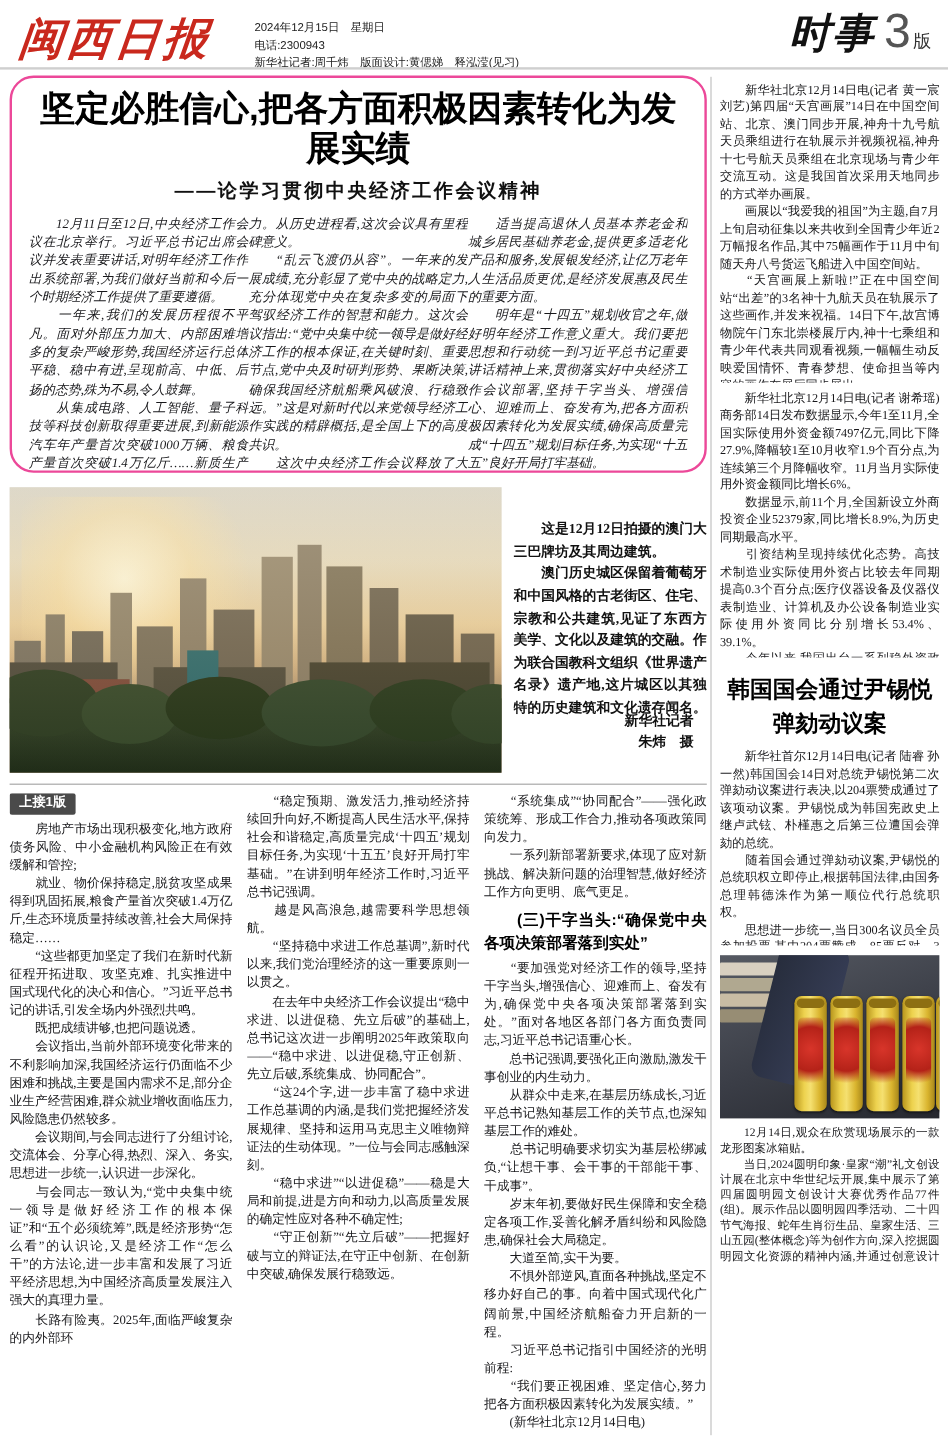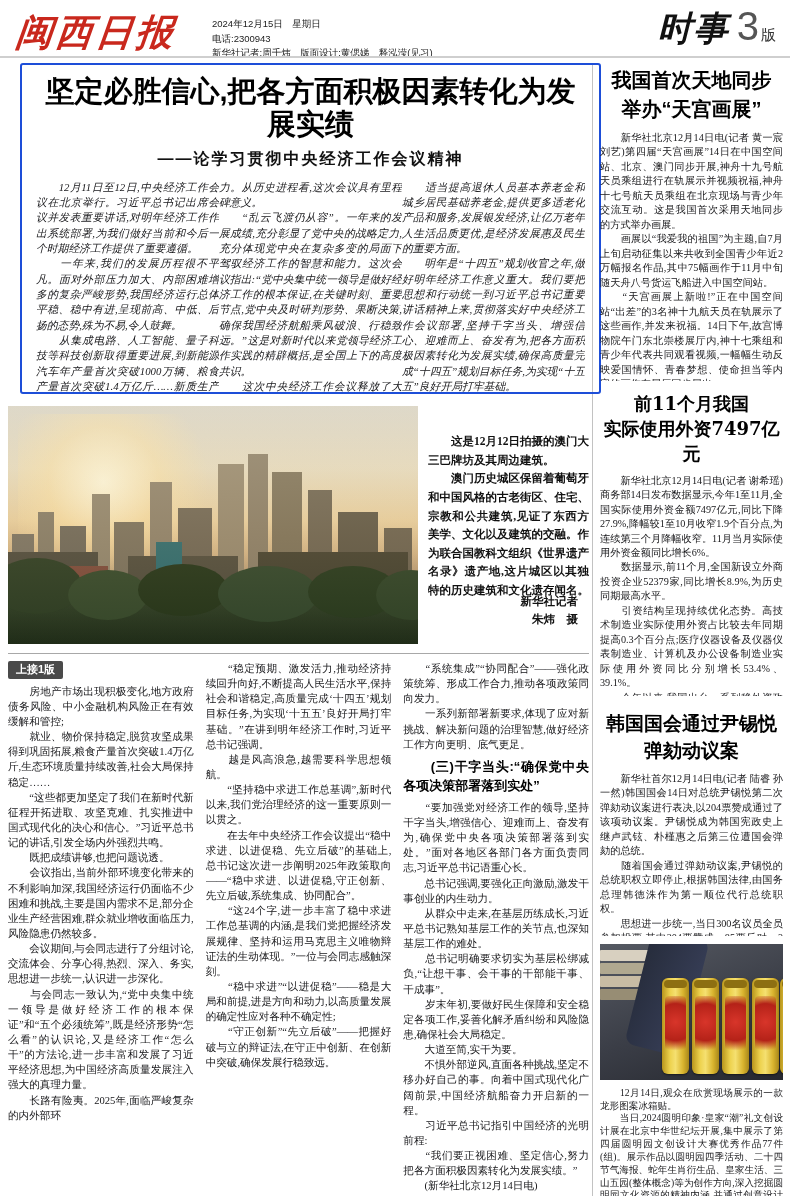--- a/index.html
+++ b/index.html
@@ -11,21 +11,21 @@
   .logo { position:absolute; left:16px; top:8px; font-family:"DejaVu Serif",serif; font-weight:bold; font-style:italic; font-size:37px; letter-spacing:3px; color:#c9281d; transform:skewX(-6deg); }
   .mast-info { position:absolute; left:212px; top:17px; font-family:"Liberation Sans","DejaVu Sans",sans-serif; font-size:9.5px; line-height:1.55; color:#222; }
   .section-mark { position:absolute; right:14px; top:4px; display:flex; align-items:baseline; }
   .section-name { font-family:"Liberation Sans","DejaVu Sans",sans-serif; font-weight:900; font-size:34px; color:#111; letter-spacing:2px;font-style:italic; }
   .page-num { font-family:"Liberation Sans","DejaVu Sans",sans-serif; font-weight:300; font-size:40px; color:#555; margin-left:7px; }
   .page-word { font-family:"Liberation Sans","DejaVu Sans",sans-serif; font-size:15px; color:#333; margin-left:2px; }
   .mast-rule { position:absolute; left:0; top:56px; width:790px; height:2px; background:#cfcfcf; }
   .vrule { position:absolute; left:592px; top:64px; width:1px; height:1132px; background:#c2c2c2; }
 
   
-  .editorial-box { position:absolute; left:20px; top:63px; width:581px; height:331px; border:2px solid #1d4ed8; border-radius:3px; padding:10px 14px 8px; overflow:hidden; }
+  .editorial-box { position:absolute; left:8px; top:63px; width:581px; height:331px; border:2px solid #ec4899; border-radius:20px; padding:10px 14px 8px; overflow:hidden; }
   .ed-headline { font-family:"Liberation Sans","DejaVu Sans",sans-serif; font-weight:900; font-size:29px; line-height:1.15; text-align:center; color:#000; }
   .ed-subhead { font-family:"Liberation Sans","DejaVu Sans",sans-serif; font-weight:bold; font-size:16px; text-align:center; letter-spacing:2px; margin-top:7px; color:#111; }
   .ed-cols { display:flex; margin-top:10px; height:224px; overflow:hidden; }
   .ed-col { flex:1; font-style:italic; font-size:10.8px; line-height:1.42; text-align:justify; white-space:pre-line; overflow:hidden; color:#17171a; }
 
   
   .photo1 { position:absolute; left:8px; top:406px; width:410px; height:238px; overflow:hidden; background:linear-gradient(180deg,#d9d5c9 0%,#e7dcc0 26%,#e9cf9e 48%,#d3b384 62%,#b59671 72%,#8e7a5e 80%); }
   .sun { position:absolute; left:10px; top:8px; width:190px; height:170px; background:radial-gradient(circle at 45% 40%, rgba(255,248,220,.95) 0%, rgba(255,228,165,.55) 38%, rgba(255,220,150,0) 72%); }
   .haze { position:absolute; left:0; top:0; width:100%; height:100%; background:linear-gradient(180deg, rgba(236,226,200,.25) 0%, rgba(210,180,130,.12) 55%, rgba(40,45,25,.08) 100%); z-index:5; }
   .bld { position:absolute; bottom:64px; z-index:2; }
@@ -174,33 +174,25 @@
 　　大道至简,实干为要。
 　　不惧外部逆风,直面各种挑战,坚定不移办好自己的事。向着中国式现代化广阔前景,中国经济航船奋力开启新的一程。
 　　习近平总书记指引中国经济的光明前程:
 　　“我们要正视困难、坚定信心,努力把各方面积极因素转化为发展实绩。”
 　　(新华社北京12月14日电)</div>
     </div>
   </section>
 
   <aside class="right-col">
 
-    <h3 class="rtitle a">
-      <span>我国首次天地同步</span><br>
-      <span>举办“天宫画展”</span>
-    </h3>
     <div class="rbody a">　　新华社北京12月14日电(记者 黄一宸 刘艺)第四届“天宫画展”14日在中国空间站、北京、澳门同步开展,神舟十九号航天员乘组进行在轨展示并视频祝福,神舟十七号航天员乘组在北京现场与青少年交流互动。这是我国首次采用天地同步的方式举办画展。
 　　画展以“我爱我的祖国”为主题,自7月上旬启动征集以来共收到全国青少年近2万幅报名作品,其中75幅画作于11月中旬随天舟八号货运飞船进入中国空间站。
 　　“天宫画展上新啦!”正在中国空间站“出差”的3名神十九航天员在轨展示了这些画作,并发来祝福。14日下午,故宫博物院午门东北崇楼展厅内,神十七乘组和青少年代表共同观看视频,一幅幅生动反映爱国情怀、青春梦想、使命担当等内容的画作在展厅同步展出。
 　　神十七乘组指令长对青少年们说:“对历史最好的传承,就是创造新的历史。”</div>
 
-    <h3 class="rtitle serif b">
-      <span>前11个月我国</span><br>
-      <span>实际使用外资7497亿元</span>
-    </h3>
     <div class="rbody b">　　新华社北京12月14日电(记者 谢希瑶)商务部14日发布数据显示,今年1至11月,全国实际使用外资金额7497亿元,同比下降27.9%,降幅较1至10月收窄1.9个百分点,为连续第三个月降幅收窄。11月当月实际使用外资金额同比增长6%。
 　　数据显示,前11个月,全国新设立外商投资企业52379家,同比增长8.9%,为历史同期最高水平。
 　　引资结构呈现持续优化态势。高技术制造业实际使用外资占比较去年同期提高0.3个百分点;医疗仪器设备及仪器仪表制造业、计算机及办公设备制造业实际使用外资同比分别增长53.4%、39.1%。
 　　今年以来,我国出台一系列稳外资政策举措,全面取消制造业领域外资准入限制,推动电信、医疗等领域扩大开放试点落地,外资企业在华发展信心持续增强,中国仍然是外商投资兴业的热土。</div>
 
     <h3 class="rtitle serif c">
       <span>韩国国会通过尹锡悦</span><br>
       <span>弹劾动议案</span>
     </h3>
     <div class="rbody c">　　新华社首尔12月14日电(记者 陆睿 孙一然)韩国国会14日对总统尹锡悦第二次弹劾动议案进行表决,以204票赞成通过了该项动议案。尹锡悦成为韩国宪政史上继卢武铉、朴槿惠之后第三位遭国会弹劾的总统。

